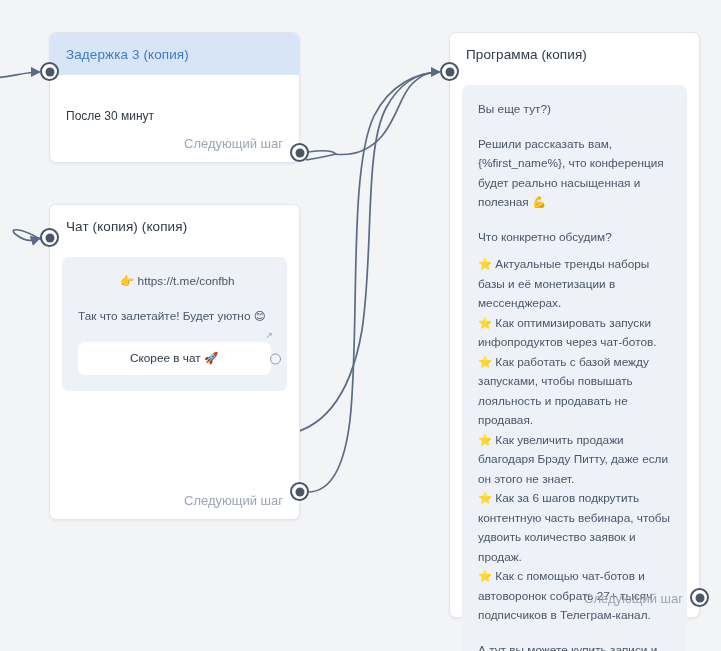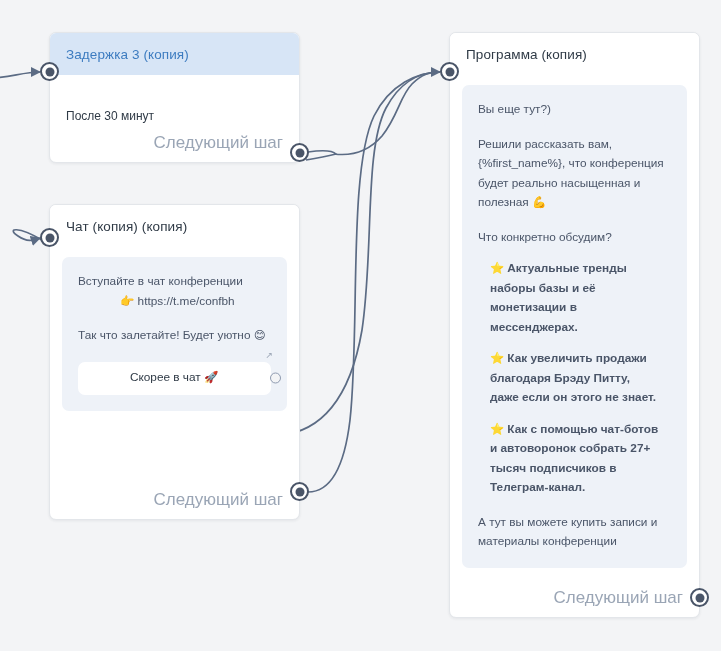--- a/index.html
+++ b/index.html
@@ -58,21 +58,21 @@
     border-radius: 7px;
     padding: 15px 16px 16px 16px;
     font-size: 11.8px;
     line-height: 19.5px;
     color: #4a5568;
   }
   .bubble p { margin: 0 0 15px 0; }
   .bubble p:last-child { margin-bottom: 0; }
   .bubble .tight { margin-bottom: 0; }
   .bubble ul { list-style: none; margin: 0; padding: 0; }
-  .bubble li { margin: 12px; font-weight: bold; }
+  .bubble li { margin: 0; }
   .emoji {
     font-family: "DejaVu Sans", sans-serif;
     font-size: 11.5px;
   }
   .star { margin-right: 3px; }
   .link { color: #4a5568; }
 
   
   .msg-button {
     position: relative;
@@ -108,21 +108,21 @@
   }
 
   
   .node-footer {
     position: relative;
     height: 38px;
     display: flex;
     align-items: center;
     justify-content: flex-end;
     padding: 0 16px 0 0;
-    font-size: 17px;
+    font-size: 13px;
     color: #9aa5b5;
     white-space: nowrap;
   }
 
   
   .port {
     position: absolute;
     width: 19px; height: 19px;
     border-radius: 50%;
     background: #ffffff;
@@ -177,21 +177,20 @@
       <span>Следующий шаг</span>
     </div>
   </div>
   <div class="port" style="left:40px; top:62px;"></div>
   <div class="port" style="left:290px; top:143px;"></div>
 
   <div class="node" style="left:49px; top:204px; width:251px; height:316px;">
     <div class="node-header plain">Чат (копия) (копия)</div>
     <div class="node-body" style="padding:10px 12px 0 12px;">
       <div class="bubble">
-        <p class="tight" style="margin-bottom:0;">Вступайте в чат конференции</p>
         <p style="margin-bottom:15px;margin-left:42px;">
           <span class="emoji">👉</span>
           <span class="link">https://t.me/confbh</span>
         </p>
         <p style="margin-bottom:16px;">
           <span>Так что залетайте! Будет уютно</span>
           <span class="emoji">😊</span>
         </p>
 
         <div class="msg-button">
@@ -216,21 +215,24 @@
     <div class="node-body" style="padding:10px 12px 0 12px;">
       <div class="bubble">
         <p>Вы еще тут?)</p>
         <p>
           <span>Решили рассказать вам, {%first_name%}, что конференция будет реально насыщенная и полезная</span>
           <span class="emoji">💪</span>
         </p>
         <p class="tight" style="margin-bottom:8px;">Что конкретно обсудим?</p>
         <ul id="bullets">
             <li><span class="emoji star">⭐</span><span>Актуальные тренды наборы базы и её монетизации в мессенджерах.</span></li>
+            <li><span class="emoji star">⭐</span><span>Как оптимизировать запуски инфопродуктов через чат-ботов.</span></li>
+            <li><span class="emoji star">⭐</span><span>Как работать с базой между запусками, чтобы повышать лояльность и продавать не продавая.</span></li>
             <li><span class="emoji star">⭐</span><span>Как увеличить продажи благодаря Брэду Питту, даже если он этого не знает.</span></li>
+            <li><span class="emoji star">⭐</span><span>Как за 6 шагов подкрутить контентную часть вебинара, чтобы удвоить количество заявок и продаж.</span></li>
             <li><span class="emoji star">⭐</span><span>Как с помощью чат-ботов и автоворонок собрать 27+ тысяч подписчиков в Телеграм-канал.</span></li>
           </ul>
         <p style="margin:15px 0 0 0;">
           <span>А тут вы можете купить записи и материалы конференции</span>
           
         </p>
 
       </div>
     </div>
     <div class="node-footer" style="position:absolute; bottom:0; left:0; right:0;">

